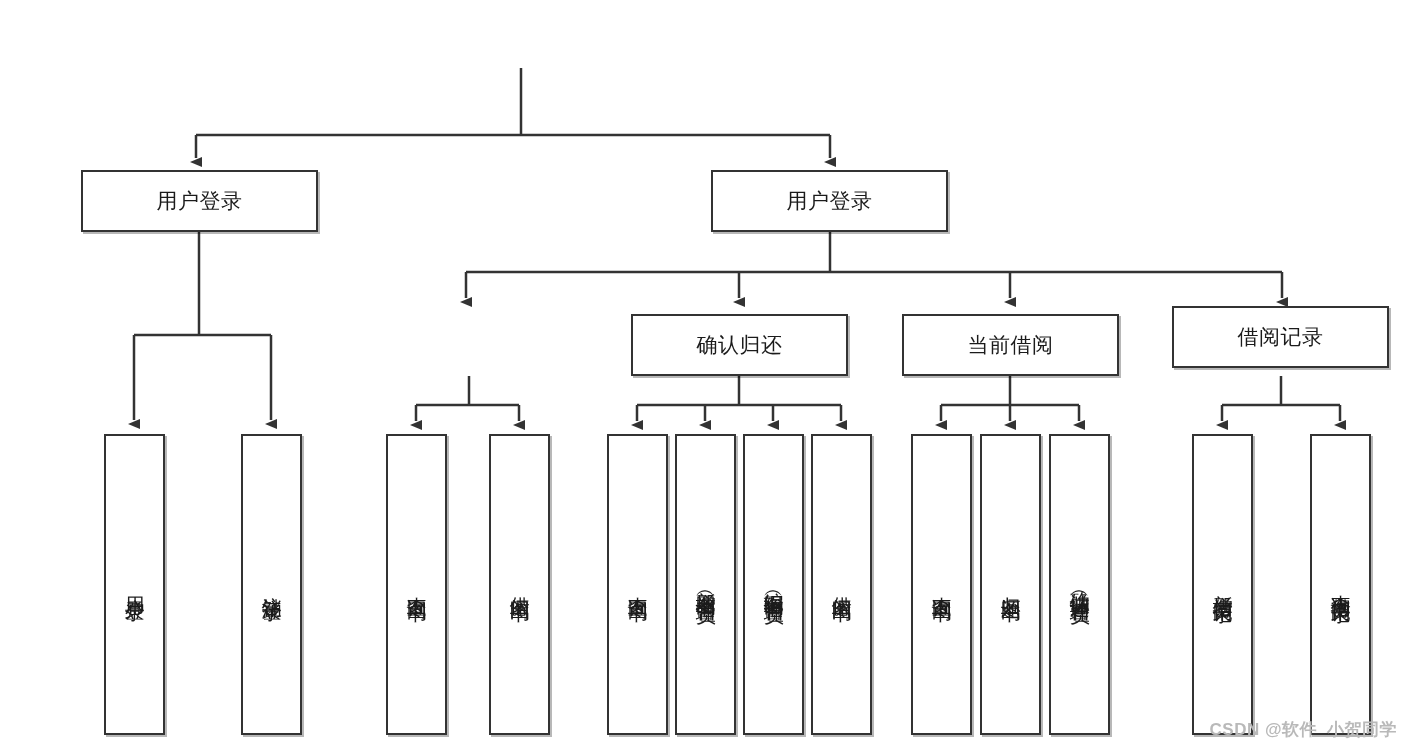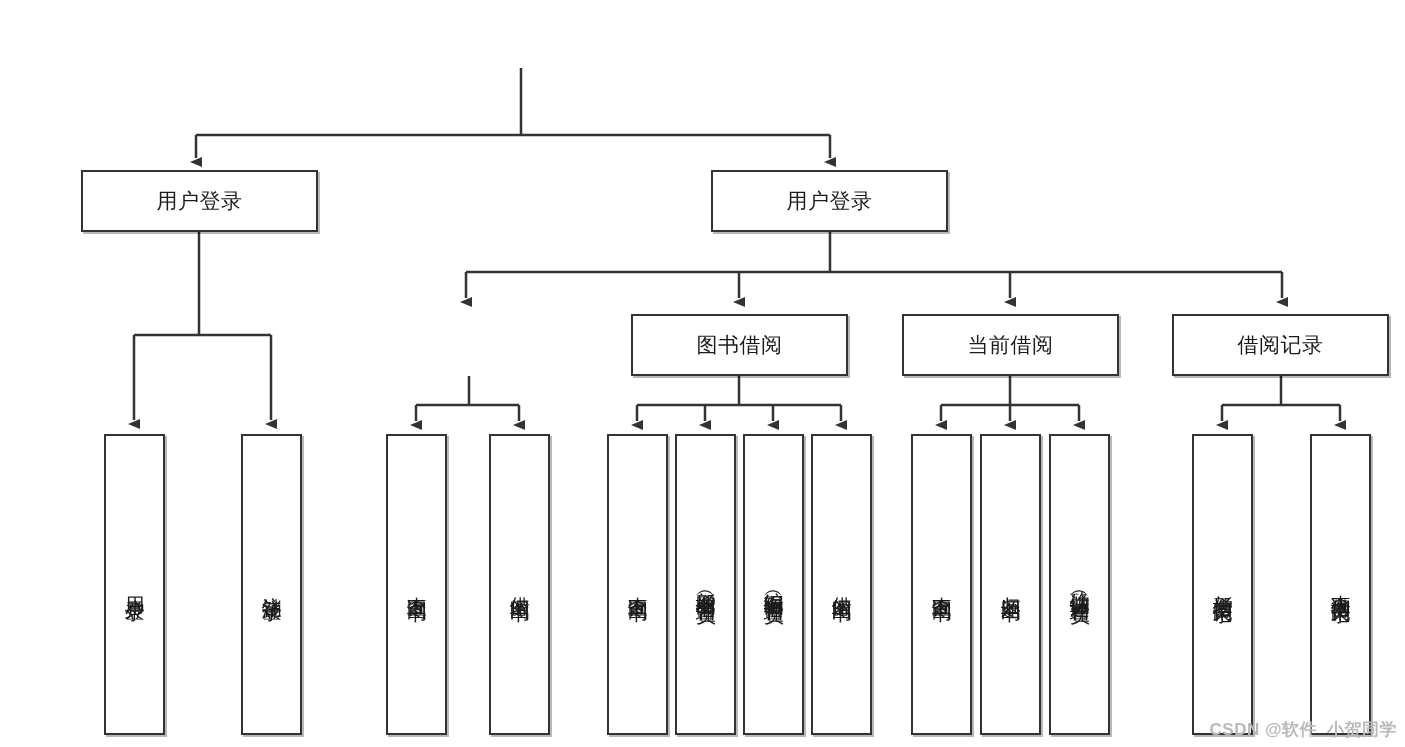--- a/index.html
+++ b/index.html
@@ -124,26 +124,26 @@
 
 
   <div class="node-box" style="left:81px; top:170px; width:237px; height:62px;">
     <span class="node-label-h">用户登录</span>
   </div>
   <div class="node-box" style="left:711px; top:170px; width:237px; height:62px;">
     <span class="node-label-h">用户登录</span>
   </div>
 
   <div class="node-box" style="left:631px; top:314px; width:217px; height:62px;">
-    <span class="node-label-h">图书借阅</span>
+    <span class="node-label-h">确认归还</span>
   </div>
   <div class="node-box" style="left:902px; top:314px; width:217px; height:62px;">
     <span class="node-label-h">当前借阅</span>
   </div>
-  <div class="node-box" style="left:1172px; top:314px; width:217px; height:62px;">
+  <div class="node-box" style="left:1172px; top:306px; width:217px; height:62px;">
     <span class="node-label-h">借阅记录</span>
   </div>
 
   <div class="node-box leaf" style="left:104px; top:434px; width:61px; height:301px;">
     <span class="node-label-v">用户登录</span>
   </div>
   <div class="node-box leaf" style="left:241px; top:434px; width:61px; height:301px;">
     <span class="node-label-v">注销登录</span>
   </div>
 

